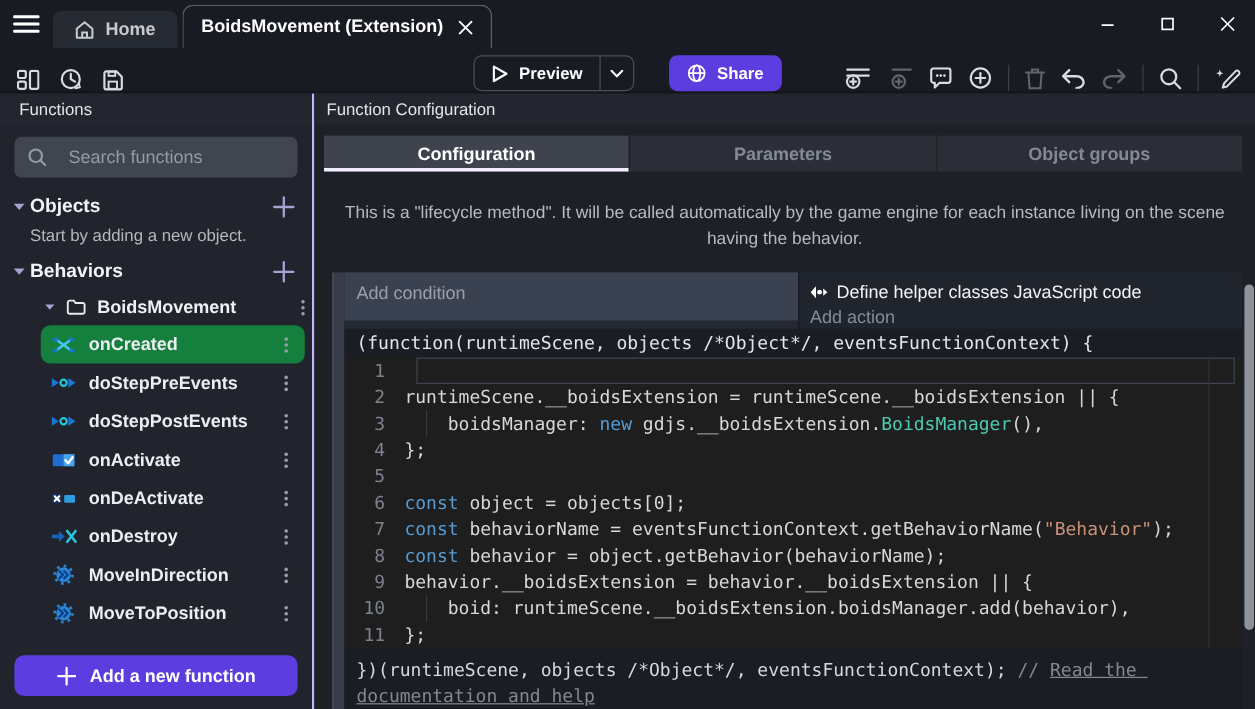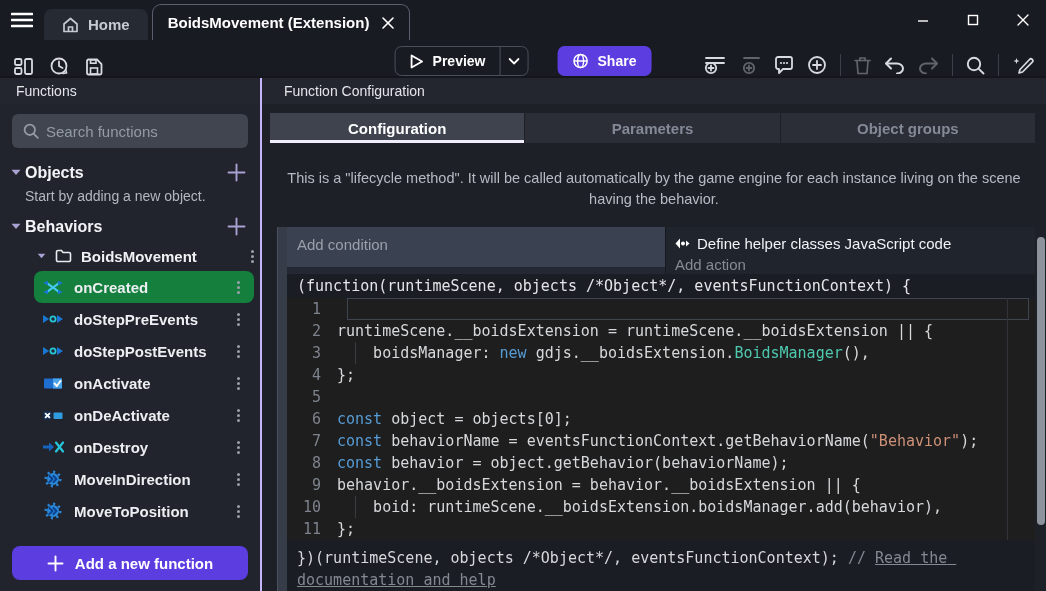--- a/index.html
+++ b/index.html
@@ -32,41 +32,41 @@
   .tb-icon { display:flex; align-items:center; justify-content:center; cursor:pointer; }
   .dim { opacity:0.38; }
   .tb-div { width:1px; height:22px; background:#3a3f49; }
 
   
   .body { display:flex; height:515px; border-top:2px solid #14161b; }
 
   
   .sidebar { width:262px; background:#21242c; border-right:2px solid #c4b5fd; display:flex; flex-direction:column; }
   .panel-header { height:26px; line-height:26px; background:#23262e; padding-left:16px; font-size:14px; font-weight:500; color:#e3e5ea; flex:none; }
-  .search-box { margin:10px 12px 6px; height:34px; background:#40454f; border-radius:6px; display:flex; align-items:center; gap:7px; padding:0 11px; }
+  .search-box { margin:10px 12px 6px; height:34px; background:#40454f; border-radius:6px; display:flex; align-items:center; gap:18px; padding:0 11px; }
   .search-box input { flex:1; background:transparent; border:none; outline:none; color:#cfd3da; font-size:15px; font-family:"Liberation Sans",sans-serif; }
   .search-box input::placeholder { color:#959ba6; }
   .section-header { display:flex; align-items:center; padding:9px 14px 3px 9px; }
   .section-header .chev { width:14px; display:flex; justify-content:center; }
   .section-header .sec-label { margin-left:2px; font-size:16px; font-weight:700; color:#f3f4f7; }
   .section-header .plus { margin-left:auto; cursor:pointer; }
   .empty-text { padding:3px 0 4px 25px; color:#b3b7bf; font-size:14px; }
   .folder-row { height:30px; display:flex; align-items:center; padding-left:37px; gap:9px; margin-top:2px; }
   .folder-row .f-label { font-size:15px; font-weight:700; color:#f0f1f4; }
   .fn-row { height:32px; margin:0 6px 0 34px; border-radius:8px; display:flex; align-items:center; gap:10px; padding:0 8px; cursor:pointer; }
   .fn-row.selected { background:#15803d; }
   .fn-row .fn-icon { width:22px; display:flex; justify-content:center; }
   .fn-row .fn-label { font-size:15px; font-weight:700; color:#eceef2; }
   .kebab { margin-left:auto; display:flex; flex-direction:column; gap:2px; padding:4px 6px; cursor:pointer; }
   .kebab i { width:3px; height:3px; border-radius:50%; background:#9aa0ab; }
   .add-fn-btn { margin:auto 12px 11px; height:34px; flex:none; background:#5b3de0; border-radius:8px; display:flex; align-items:center; justify-content:center; gap:11px; color:#fff; font-size:15px; font-weight:700; cursor:pointer; }
 
   
   .main { flex:1; background:#1d2027; display:flex; flex-direction:column; position:relative; }
-  .main .panel-header { padding-left:22px; }
+  .main .panel-header { padding-left:10px; }
   .tabs { display:flex; height:30px; margin:9px 11px 0 8px; }
   .tab { flex:1; background:#2b2e37; display:flex; align-items:center; justify-content:center; font-size:15px; font-weight:600; color:#838996; border-left:1px solid #1d2027; cursor:pointer; }
   .tab:first-child { border-left:none; }
   .tab.active { background:#3e434e; color:#ffffff; font-weight:700; box-shadow:inset 0 -3px 0 #f1edfd;text-align:right; }
   .description { margin-top:25px; text-align:center; color:#b6bac2; font-size:14.5px; line-height:21px; font-weight:400; }
 
   .event-area { flex:1; margin-top:17px; position:relative; }
   .event-block { position:absolute; left:15px; right:11px; top:0; bottom:0; display:flex; }
   .event-strip { width:10px; background:#363c48; border-left:1px solid #4a5160; }
   .event-content { flex:1; display:flex; flex-direction:column; background:#232833; }

